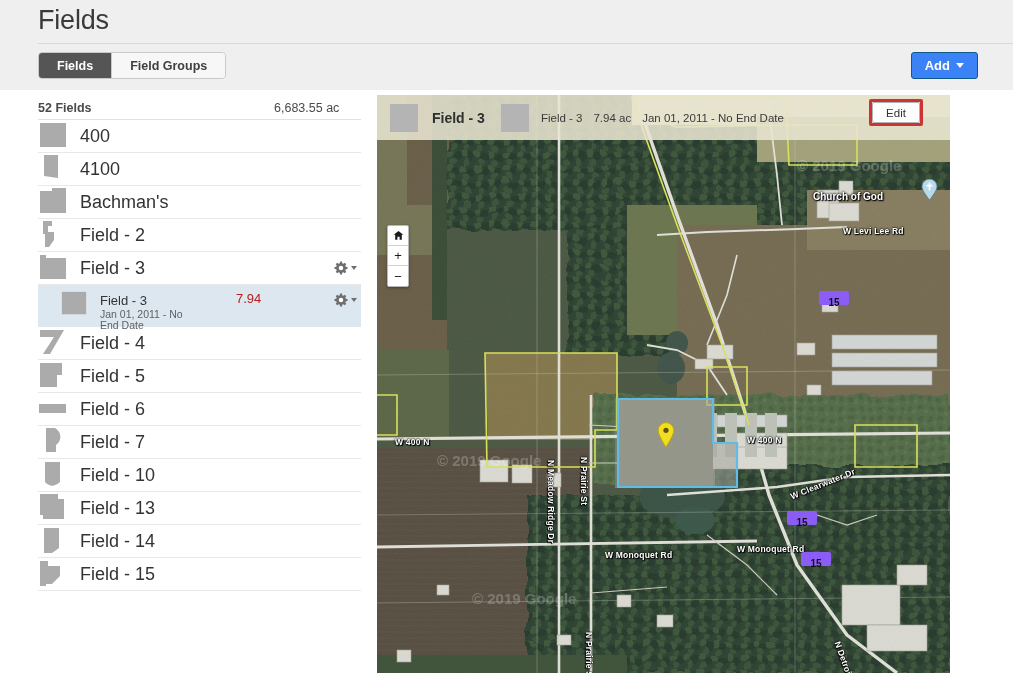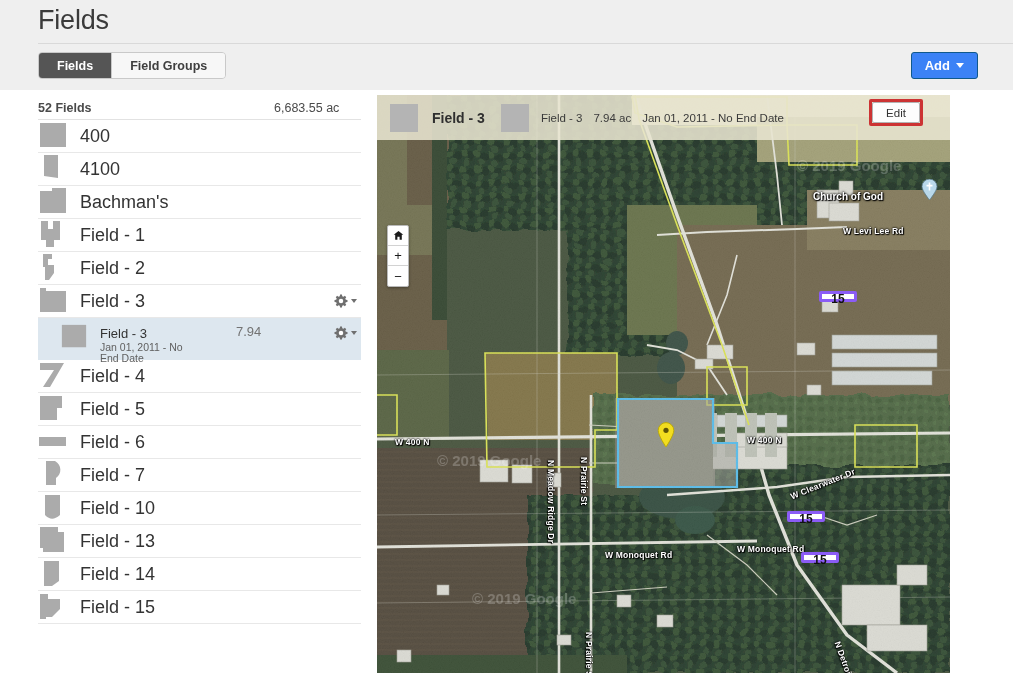--- a/index.html
+++ b/index.html
@@ -101,21 +101,21 @@
     background:#dde7ef; display:flex; align-items:flex-start;
     padding-left:22px; padding-top:5px; cursor:pointer;
   }
   .row-child .thumb { width:28px; height:28px; flex:0 0 28px; margin-right:12px; }
   .child-text { padding-top:1px; }
   .child-name { font-size:13px; color:#333; line-height:14px; }
   .child-date {
     font-size:10.5px; color:#606060; line-height:11px; width:96px;
   }
   .child-acres {
-    position:absolute; left:198px; top:6px; font-size:13px; color:#737373;
+    position:absolute; left:198px; top:6px; font-size:13px; color:#b91c1c;
   }
   .row-fsa {
     position:relative; margin:0 16px; height:23px;
     display:flex; align-items:center; padding-left:48px;
     border-bottom:1px solid #e8e8e8;
     font-size:12.5px; color:#333;
   }
   .show-link {
     position:absolute; right:4px; color:#1a7bbd; font-size:12px; cursor:pointer;
   }
@@ -167,23 +167,23 @@
     text-shadow:0 0 2px #000, 0 0 2px #000, 1px 1px 1px #000;
     white-space:nowrap; z-index:20; letter-spacing:0.2px;
   }
   .poi-label {
     position:absolute; font-size:10px; font-weight:bold; color:#ffffff;
     text-shadow:0 0 3px #000, 0 0 2px #000, 1px 1px 1px #000;
     white-space:nowrap; z-index:20;
   }
   .vert { transform-origin:left top; }
   .shield {
-    position:absolute; width:38px; height:11px; background:#ffffff;
-    border:3px solid #8b5cf6; border-radius:2px; z-index:21;
-    font-size:12px; font-weight:bold; color:#111; text-align:center;
+    position:absolute; width:30px; height:11px; background:#ffffff;
+    border:7px solid #8b5cf6; border-radius:2px; z-index:21;
+    font-size:10px; font-weight:bold; color:#111; text-align:center;
     line-height:10px;
   }
   .watermark {
     position:absolute; font-size:15px; font-weight:bold;
     color:rgba(255,255,255,0.22); z-index:15; white-space:nowrap;
   }
   .poi-pin {
     position:absolute; z-index:22;
   }
   .marker-pin { position:absolute; z-index:24; }
@@ -228,28 +228,20 @@
           </span>
           <span class="row-label">4100</span>
         </div>
         <div class="row">
           <span class="thumb">
             <svg width="30" height="30" viewBox="0 0 30 30">
               <path d="M2,4 H14 V1 H28 V26 H2 Z" fill="#ababab"></path>
             </svg>
           </span>
           <span class="row-label">Bachman's</span>
-        </div>
-        <div class="row">
-          <span class="thumb">
-            <svg width="30" height="30" viewBox="0 0 30 30">
-              <path d="M3,1 H10 V9 H15 V1 H22 V20 H16 V27 H8 V20 H3 Z" fill="#ababab"></path>
-            </svg>
-          </span>
-          <span class="row-label">Field - 1</span>
         </div>
         <div class="row">
           <span class="thumb">
             <svg width="30" height="30" viewBox="0 0 30 30">
               <path d="M5,1 H14 V6 H10 V12 H16 V20 L11,27 H7 V14 H5 Z" fill="#ababab"></path>
             </svg>
           </span>
           <span class="row-label">Field - 2</span>
         </div>
         <div class="row">

